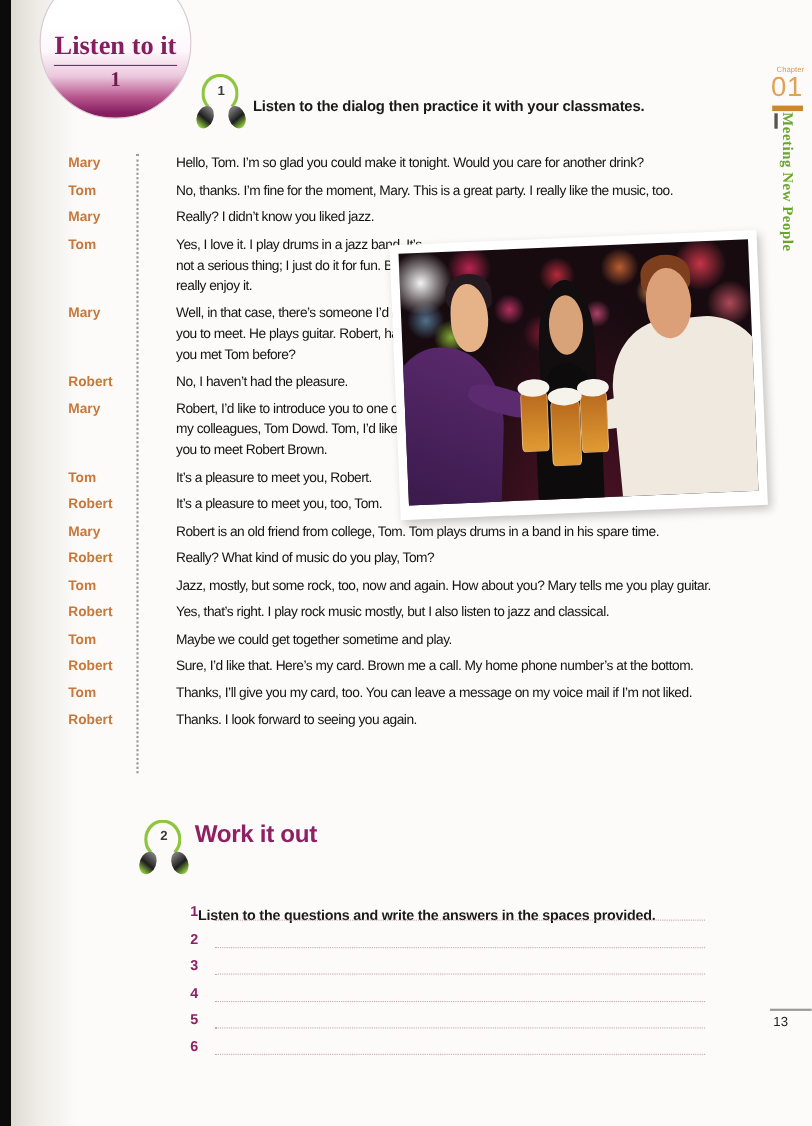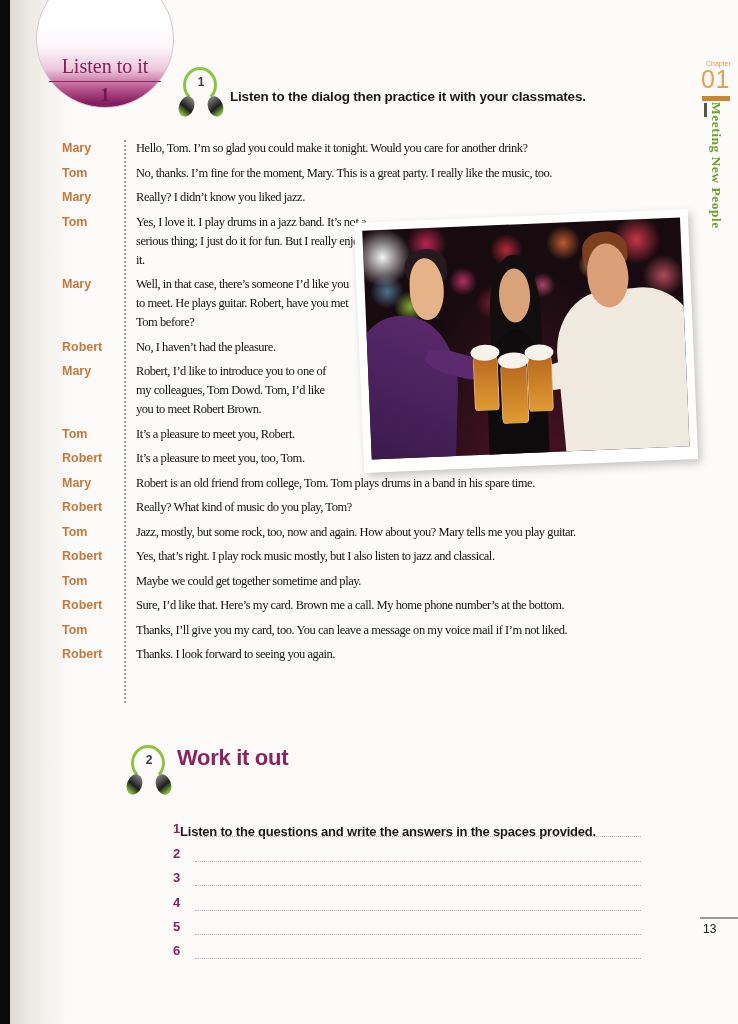--- a/index.html
+++ b/index.html
@@ -10,22 +10,22 @@
 
   
   .scan-strip { position:absolute; left:0; top:0; width:10px; height:100%; background:#0b0b0b; z-index:9; }
   .scan-shade { position:absolute; left:10px; top:0; width:60px; height:100%;
                 background:linear-gradient(to right,#dedad4 0%, #efece7 40%, rgba(255,255,255,0) 100%); z-index:1; }
 
   
   .badge { position:absolute; left:36px; top:-30px; width:138px; height:138px; border-radius:50%;
            background:linear-gradient(to bottom,#ffffff 38%,#fdf6fa 56%,#ecc9de 72%,#b9588f 86%,#851e5e 97%);
            border:1px solid #d9c6d2; z-index:3; text-align:center; }
-  .badge-title { margin-top:84px; font-family:"Liberation Serif", serif; font-weight:normal;
-                 font-size:20px; color:#851e5e; }
+  .badge-title { margin-top:58px; font-family:"Liberation Serif", serif; font-weight:bold;
+                 font-size:24px; color:#851e5e; }
   .badge-underline { width:112px; height:0; border-top:1.5px solid #8e2063; margin:3px auto 0; }
   .badge-num { margin-top:2px; font-family:"Liberation Serif", serif; font-weight:bold;
                font-size:19px; color:#6f1a4e; }
 
   
   .hp { position:absolute; width:46px; height:52px; z-index:4; }
   .hp .band { position:absolute; left:5px; top:1px; width:34px; height:36px; border:3.5px solid #8cc63e;
               border-radius:50%; border-bottom-color:transparent; }
   .hp .num { position:absolute; top:9px; left:0; width:100%; text-align:center;
              font-size:12px; font-weight:bold; color:#3a3a3a; }
@@ -46,23 +46,23 @@
   .chapter-bar { position:absolute; left:702px; top:96px; width:28px; height:5px; background:#c9882f; }
   .chapter-tick { position:absolute; left:704px; top:103px; width:3px; height:14px; background:#55554b; }
   .chapter-title { position:absolute; left:708px; top:102px; writing-mode:vertical-rl;
                    font-family:"Liberation Serif", serif; font-weight:bold; font-size:13.5px;
                    color:#69a62c; letter-spacing:0.5px; height:160px; }
 
   
   .dialog { position:absolute; left:62px; top:139px; width:614px; z-index:2; }
   .dialog-divider { position:absolute; left:124px; top:140px; height:563px;
                     border-left:2px dotted #9a9a9a; z-index:2; }
-  .drow { display:flex; margin-bottom:5.5px; }
+  .drow { display:flex; margin-bottom:5.5px;gap:24px; }
   .speaker { flex:0 0 74px; font-size:12.5px; font-weight:bold; color:#c9783a; line-height:19px; }
-  .speech { flex:1; font-size:12.5px; color:#141414; line-height:19px; letter-spacing:-0.45px;font-family:Liberation Serif, serif; }
+  .speech { flex:1; font-size:12.5px; color:#141414; line-height:19px; letter-spacing:-0.45px; }
 
   
   .photo { position:absolute; left:359px; top:216px; width:334px; height:250px; background:#fff;
            padding:8px 8px 13px; transform:rotate(-2.4deg); box-shadow:3px 4px 9px rgba(0,0,0,0.22);
            z-index:5; }
   .scene { position:relative; width:100%; height:100%; overflow:hidden; background-color:#170b10;
     background-image:
       radial-gradient(circle at 6% 12%, rgba(255,255,255,0.95), rgba(255,255,255,0) 8%),
       radial-gradient(circle at 20% 7%, rgba(215,40,90,0.85), rgba(215,40,90,0) 6%),
       radial-gradient(circle at 31% 24%, rgba(230,60,120,0.75), rgba(230,60,120,0) 5%),

